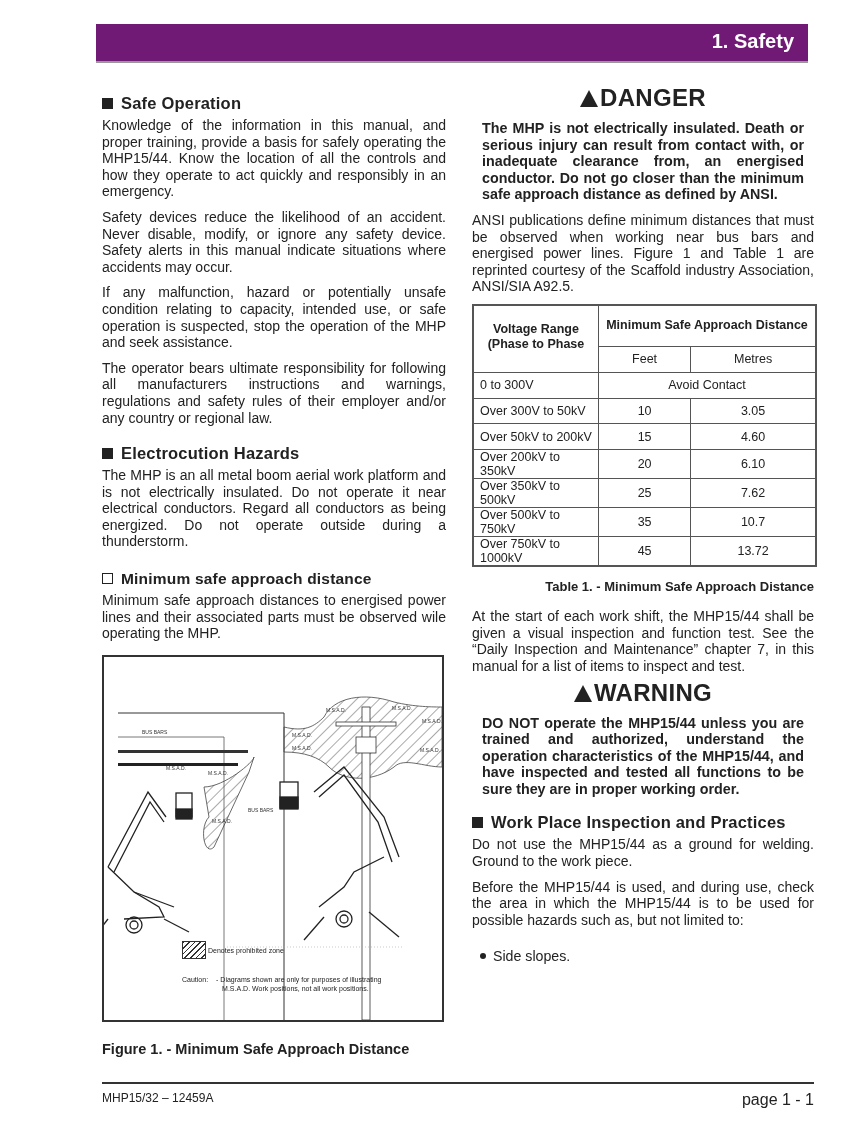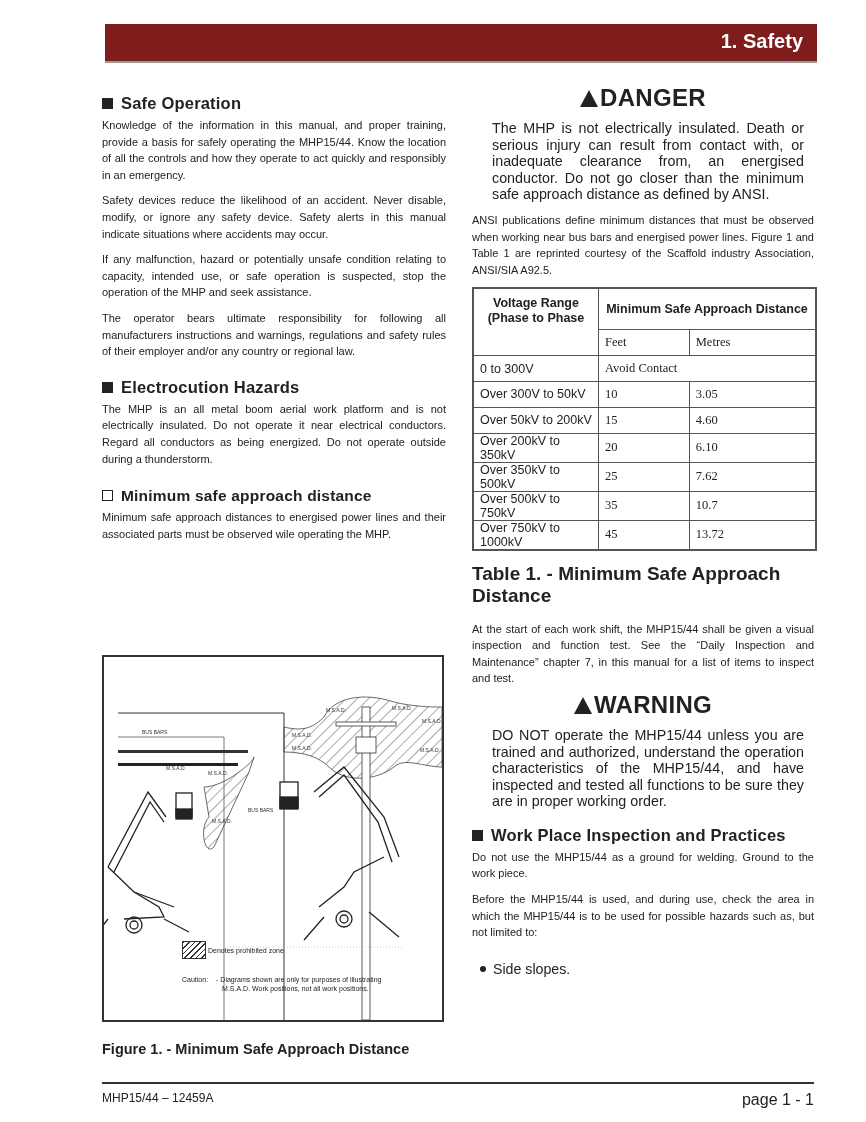--- a/index.html
+++ b/index.html
@@ -1,38 +1,38 @@
 <!DOCTYPE html>
 <html><head>
 <meta charset="utf-8">
 <style>
   html, body { margin:0; padding:0; background:#fff; }
   body { width:866px; height:1122px; position:relative; overflow:hidden;
          font-family:"Liberation Sans", sans-serif; color:#222; }
-  .header-bar { position:absolute; left:105px; top:24px; width:712px; height:37px;
-                background:#7f1d1d; border-bottom:2px solid #999; }
+  .header-bar { position:absolute; left:96px; top:24px; width:712px; height:37px;
+                background:#701a75; border-bottom:2px solid #999; }
   .header-title { position:absolute; right:14px; top:6px; color:#fff; font-weight:bold;
                   font-size:20px; }
   .col { position:absolute; top:78px; }
   .col-left { left:102px; width:344px; }
   .col-right { left:472px; width:342px; }
   h2 { font-size:16.5px; font-weight:bold; margin:16px 0 4px 0; letter-spacing:0.2px; }
   h2 .sq { display:inline-block; width:11px; height:11px; background:#222; margin-right:8px; vertical-align:0px; }
   h2 .osq { display:inline-block; width:9px; height:9px; border:1.5px solid #222; margin-right:8px; vertical-align:0px; }
-  p { font-size:11px; line-height:16.6px; margin:0 0 9px 0; text-align:justify; }
+  p { font-size:14px; line-height:16.6px; margin:0 0 9px 0; text-align:justify; }
   .alert-title { text-align:center; font-size:24px; font-weight:bold; margin:4px 0 8px 0; letter-spacing:0.3px; }
   .alert-title .tri { display:inline-block; width:0; height:0; border-left:9px solid transparent;
                       border-right:9px solid transparent; border-bottom:17px solid #222; margin-right:2px;
                       position:relative; top:1px; }
-  .alert-text { font-weight:normal; font-size:14.3px; line-height:16.6px; margin:0 10px 9px 20px; text-align:justify; }
+  .alert-text { font-weight:bold; font-size:14.3px; line-height:16.6px; margin:0 10px 9px 10px; text-align:justify; }
   table.msad { border-collapse:collapse; width:345px; font-size:12.5px; border:2px solid #555; margin-top:8px; }
   table.msad td, table.msad th { border:1px solid #555; height:24.8px; padding:0 6px; }
   table.msad th { font-weight:bold; text-align:center; font-size:12.5px; line-height:15px; }
-  table.msad td.c { text-align:left;font-family:Liberation Serif, serif; }
-  .caption { font-weight:bold; font-size:19px; text-align:left; margin:12px 0 14px 0; }
+  table.msad td.c { text-align:center; }
+  .caption { font-weight:bold; font-size:13px; text-align:right; margin:12px 0 14px 0; }
   .figure-box { position:absolute; left:102px; top:655px; width:342px; height:367px; border:2px solid #333; box-sizing:border-box; }
   .figure-caption { position:absolute; left:102px; top:1041px; width:344px; 
                     font-weight:bold; font-size:14.5px; }
   ul.bullets { list-style:none; padding:0; margin:18px 0 0 8px; }
   ul.bullets li { font-size:14.2px; line-height:20px; }
   ul.bullets li .dot { display:inline-block; width:6px; height:6px; background:#222; border-radius:50%;
                        margin-right:7px; vertical-align:2px; }
   .footer-rule { position:absolute; left:102px; top:1082px; width:712px; height:2px; background:#333; }
   .footer-left { position:absolute; left:102px; top:1091px; font-size:12px; }
   .footer-right { position:absolute; right:52px; top:1091px; font-size:16px; }
@@ -136,21 +136,21 @@
 <div class="figure-caption">Figure 1. - Minimum Safe Approach Distance</div>
 
 <div class="col col-right" style="top:80px">
   <div class="alert-title"><span class="tri"></span><span>DANGER</span></div>
   <p class="alert-text">The MHP is not electrically insulated. Death or serious injury can result from contact with, or inadequate clearance from, an energised conductor. Do not go closer than the minimum safe approach distance as defined by ANSI.</p>
   <p>ANSI publications define minimum distances that must be observed when working near bus bars and energised power lines. Figure 1 and Table 1 are reprinted courtesy of the Scaffold industry Association, ANSI/SIA A92.5.</p>
 
   <table class="msad">
     <tbody>
         <tr>
-      <th rowspan="2" style="width:112px;vertical-align:top;padding-top:7px;height:auto">Voltage Range (Phase to Phase</th>
+      <th rowspan="2" style="width:112px;vertical-align:top;padding-top:16px;height:auto">Voltage Range (Phase to Phase</th>
       <th colspan="2" style="height:40px">Minimum Safe Approach Distance</th>
     </tr>
     <tr>
       <td class="c">Feet</td>
       <td class="c">Metres</td>
     </tr>
     <tr>
       <td>0 to 300V</td>
       <td class="c" colspan="2">Avoid Contact</td>
     </tr>
@@ -195,14 +195,14 @@
 
   <h2><span class="sq"></span><span>Work Place Inspection and Practices</span></h2>
   <p>Do not use the MHP15/44 as a ground for welding. Ground to the work piece.</p>
   <p>Before the MHP15/44 is used, and during use, check the area in which the MHP15/44 is to be used for possible hazards such as, but not limited to:</p>
   <ul class="bullets">
     <li><span class="dot"></span><span>Side slopes.</span></li>
   </ul>
 </div>
 
 <div class="footer-rule"></div>
-<div class="footer-left">MHP15/44 – 12459A</div>
+<div class="footer-left">MHP15/32 – 12459A</div>
 <div class="footer-right">page  1 - 1</div>
 
 </body></html>

